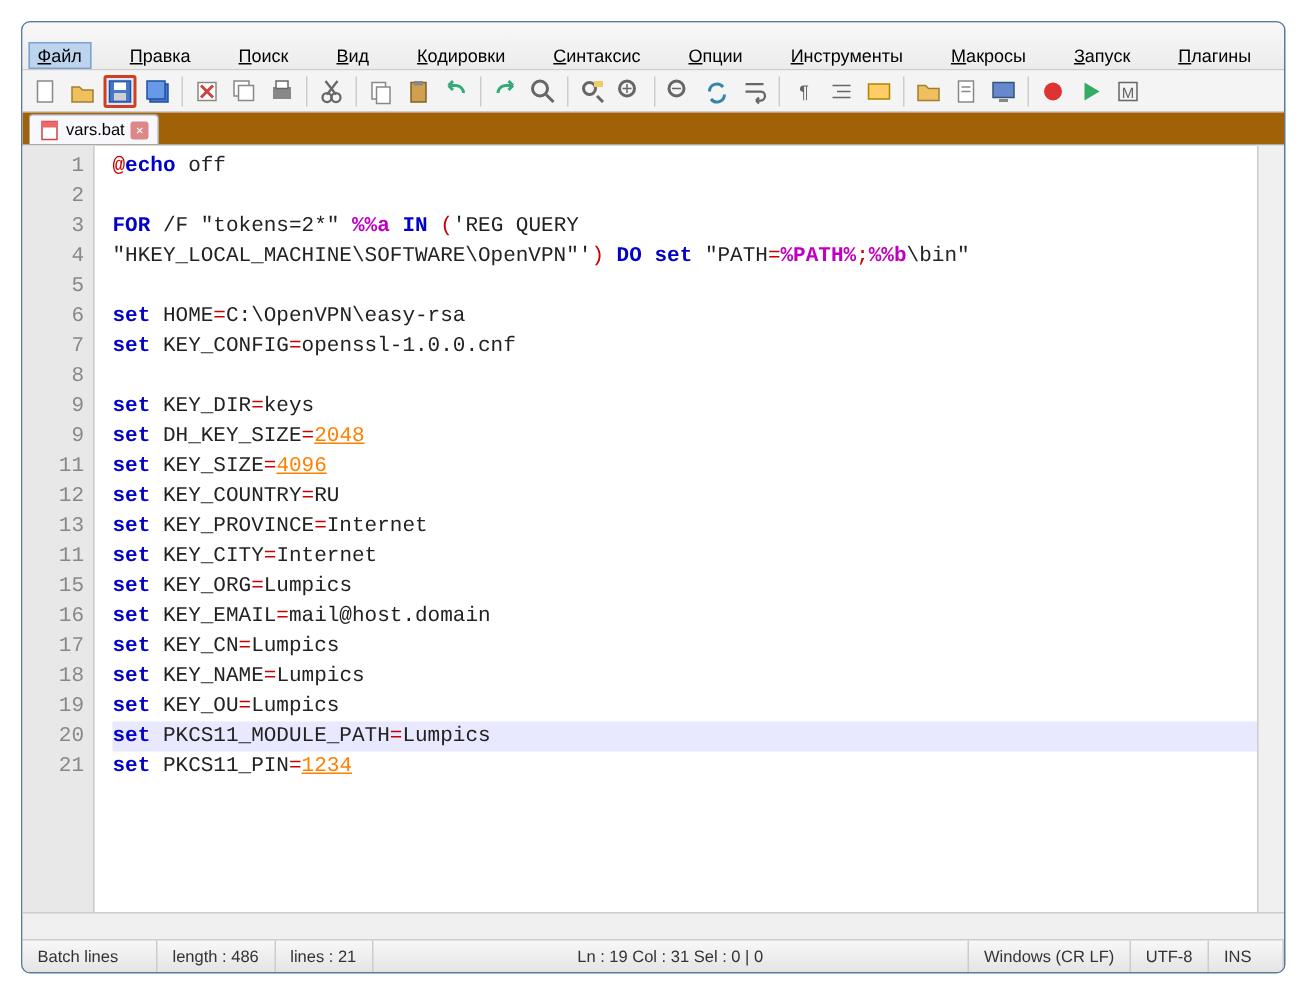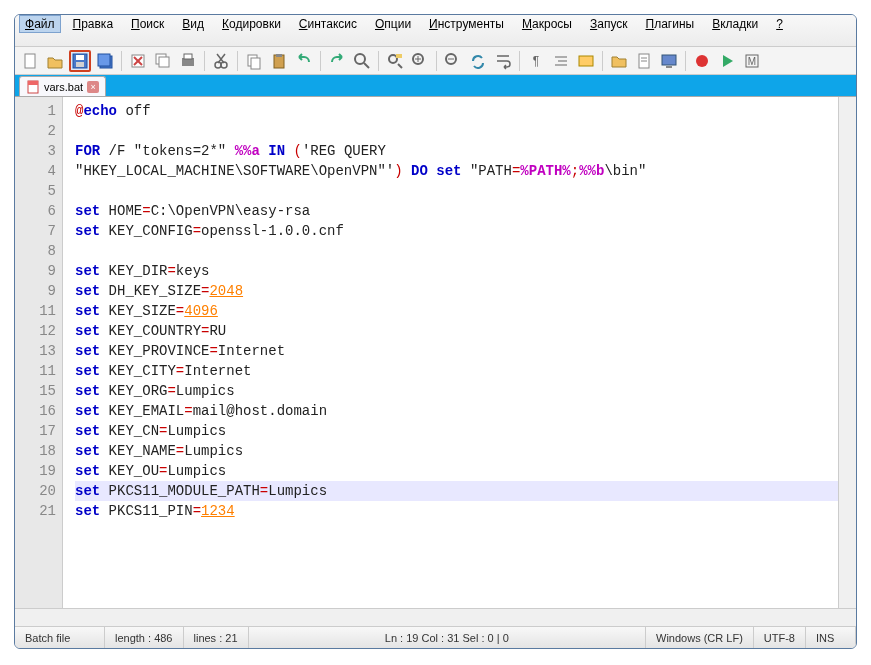--- a/index.html
+++ b/index.html
@@ -4,29 +4,29 @@
 <style>
 * { box-sizing: border-box; margin: 0; padding: 0; }
 body { font-family: "Segoe UI", Tahoma, sans-serif; font-size: 12px; background: #fff; width: 871px; height: 665px; overflow: hidden; }
 .window { width: 843px; height: 635px; margin: 14px; border: 1px solid #5a7aa0; border-radius: 6px; overflow: hidden; display: flex; flex-direction: column; background: #fff; }
 .titlebar { height: 28px; background: linear-gradient(#f5f8fc, #d8e4f0); display: flex; align-items: center; padding: 0 4px; border-bottom: 1px solid #bcd; }
 .titlebar .icon { width: 16px; height: 16px; margin-right: 6px; }
 .titlebar .title { flex: 1; font-size: 12px; color: #333; }
 .titlebar .wbtns { display: flex; gap: 2px; }
 .wbtn { width: 26px; height: 18px; border: 1px solid #a0b0c0; border-radius: 3px; background: linear-gradient(#fefefe,#e0e8f0); display: flex; align-items: center; justify-content: center; font-size: 10px; cursor: pointer; }
 .wbtn.close { background: linear-gradient(#f8c8c0,#e07060); color: #7a1000; width: 42px; }
-.menubar { height: 32px; background: linear-gradient(#f8f8f8,#ececec); border-bottom: 1px solid #ccc; display: flex; align-items: flex-start; padding: 0 4px; gap: 6px; font-size: 12px; }
+.menubar { height: 32px; background: linear-gradient(#f8f8f8,#ececec); border-bottom: 1px solid #ccc; display: flex; align-items: flex-end; padding: 0 4px; gap: 20px; font-size: 12px; }
 .menubar .mitem { padding: 2px 6px; cursor: pointer; }
 .menubar .mitem.selected { background: #bcd4ee; border: 1px solid #7da2ce; padding: 1px 5px; }
 .menubar .mitem .ul { text-decoration: underline; }
 .toolbar { height: 28px; background: #f4f4f4; border-bottom: 1px solid #ccc; display: flex; align-items: center; padding: 0 4px; gap: 3px; }
 .tbtn { width: 22px; height: 22px; display: flex; align-items: center; justify-content: center; border-radius: 2px; cursor: pointer; }
 .tbtn.hl { border: 2px solid #d04020; background: #dce8f8; }
 .tsep { width: 1px; height: 20px; background: #ccc; margin: 0 2px; }
-.tabbar { height: 22px; background: #0ea5e9; border-bottom: 1px solid #aaa; display: flex; align-items: flex-end; padding: 0 4px; }
+.tabbar { height: 22px; background: #a16207; border-bottom: 1px solid #aaa; display: flex; align-items: flex-end; padding: 0 4px; }
 .tab { height: 20px; background: #f8f8fc; border: 1px solid #aaa; border-bottom: none; border-radius: 3px 3px 0 0; display: flex; align-items: center; padding: 0 6px; gap: 4px; font-size: 11px; }
 .tab .ficon { width: 14px; height: 14px; }
 .tab .closex { width: 12px; height: 12px; border-radius: 2px; background: #d88; display: flex; align-items: center; justify-content: center; font-size: 9px; color: #fff; cursor: pointer; }
 .editor { flex: 1; display: flex; overflow: hidden; background: #fff; }
 .gutter { width: 48px; background: #e8e8e8; border-right: 1px solid #ccc; text-align: right; padding: 4px 6px 0 0; color: #888; font-family: Consolas, "Courier New", monospace; font-size: 14px; line-height: 20px; }
 .code { flex: 1; padding: 4px 0 15px 12px; font-family: Consolas, "Courier New", monospace; font-size: 14px; line-height: 20px; white-space: pre; overflow: auto; position: relative; }
 .line { height: 20px; }
 .line.current { background: #e8e8ff; }
 .kw { color: #0000c8; font-weight: bold; }
 .op { color: #c80000; }
@@ -269,21 +269,21 @@
         <div>19</div>
         <div>20</div>
         <div>21</div>
       </div>
     <div class="code"><div class="line"><span class="op">@</span><span class="kw">echo</span><span class="txt"> off</span></div><div class="line"></div><div class="line"><span class="kw">FOR</span><span class="txt"> /F </span><span class="txt">"tokens=2*"</span><span class="txt"> </span><span class="pct">%%a</span><span class="txt"> </span><span class="kw">IN</span><span class="op"> (</span><span class="txt">'REG QUERY</span></div><div class="line"><span class="txt">"HKEY_LOCAL_MACHINE\SOFTWARE\OpenVPN"'</span><span class="op">)</span><span class="txt"> </span><span class="kw">DO</span><span class="txt"> </span><span class="kw">set</span><span class="txt"> "PATH</span><span class="op">=</span><span class="pct">%PATH%</span><span class="op">;</span><span class="pct">%%b</span><span class="txt">\bin"</span></div><div class="line"></div><div class="line"><span class="kw">set</span><span class="txt"> HOME</span><span class="op">=</span><span class="txt">C:\OpenVPN\easy-rsa</span></div><div class="line"><span class="kw">set</span><span class="txt"> KEY_CONFIG</span><span class="op">=</span><span class="txt">openssl-1.0.0.cnf</span></div><div class="line"></div><div class="line"><span class="kw">set</span><span class="txt"> KEY_DIR</span><span class="op">=</span><span class="txt">keys</span></div><div class="line"><span class="kw">set</span><span class="txt"> DH_KEY_SIZE</span><span class="op">=</span><span class="num">2048</span></div><div class="line"><span class="kw">set</span><span class="txt"> KEY_SIZE</span><span class="op">=</span><span class="num">4096</span></div><div class="line"><span class="kw">set</span><span class="txt"> KEY_COUNTRY</span><span class="op">=</span><span class="txt">RU</span></div><div class="line"><span class="kw">set</span><span class="txt"> KEY_PROVINCE</span><span class="op">=</span><span class="txt">Internet</span></div><div class="line"><span class="kw">set</span><span class="txt"> KEY_CITY</span><span class="op">=</span><span class="txt">Internet</span></div><div class="line"><span class="kw">set</span><span class="txt"> KEY_ORG</span><span class="op">=</span><span class="txt">Lumpics</span></div><div class="line"><span class="kw">set</span><span class="txt"> KEY_EMAIL</span><span class="op">=</span><span class="txt">mail@host.domain</span></div><div class="line"><span class="kw">set</span><span class="txt"> KEY_CN</span><span class="op">=</span><span class="txt">Lumpics</span></div><div class="line"><span class="kw">set</span><span class="txt"> KEY_NAME</span><span class="op">=</span><span class="txt">Lumpics</span></div><div class="line"><span class="kw">set</span><span class="txt"> KEY_OU</span><span class="op">=</span><span class="txt">Lumpics</span></div><div class="line current"><span class="kw">set</span><span class="txt"> PKCS11_MODULE_PATH</span><span class="op">=</span><span class="txt">Lumpics</span></div><div class="line"><span class="kw">set</span><span class="txt"> PKCS11_PIN</span><span class="op">=</span><span class="num">1234</span></div><div class="line"></div></div>
     <div class="scrollbar-v"></div>
   </div>
   <div class="bottomgap"></div>
 
   <div class="statusbar">
-    <div class="cell" style="width:90px">Batch file</div>
+    <div class="cell" style="width:90px">Batch lines</div>
     <div class="cell">length : 486</div>
     <div class="cell">lines : 21</div>
     <div class="cell flex" style="justify-content:center">Ln : 19   Col : 31   Sel : 0 | 0</div>
     <div class="cell">Windows (CR LF)</div>
     <div class="cell">UTF-8</div>
     <div class="cell" style="width:50px">INS</div>
   </div>
 </div>
 
 </body></html>

